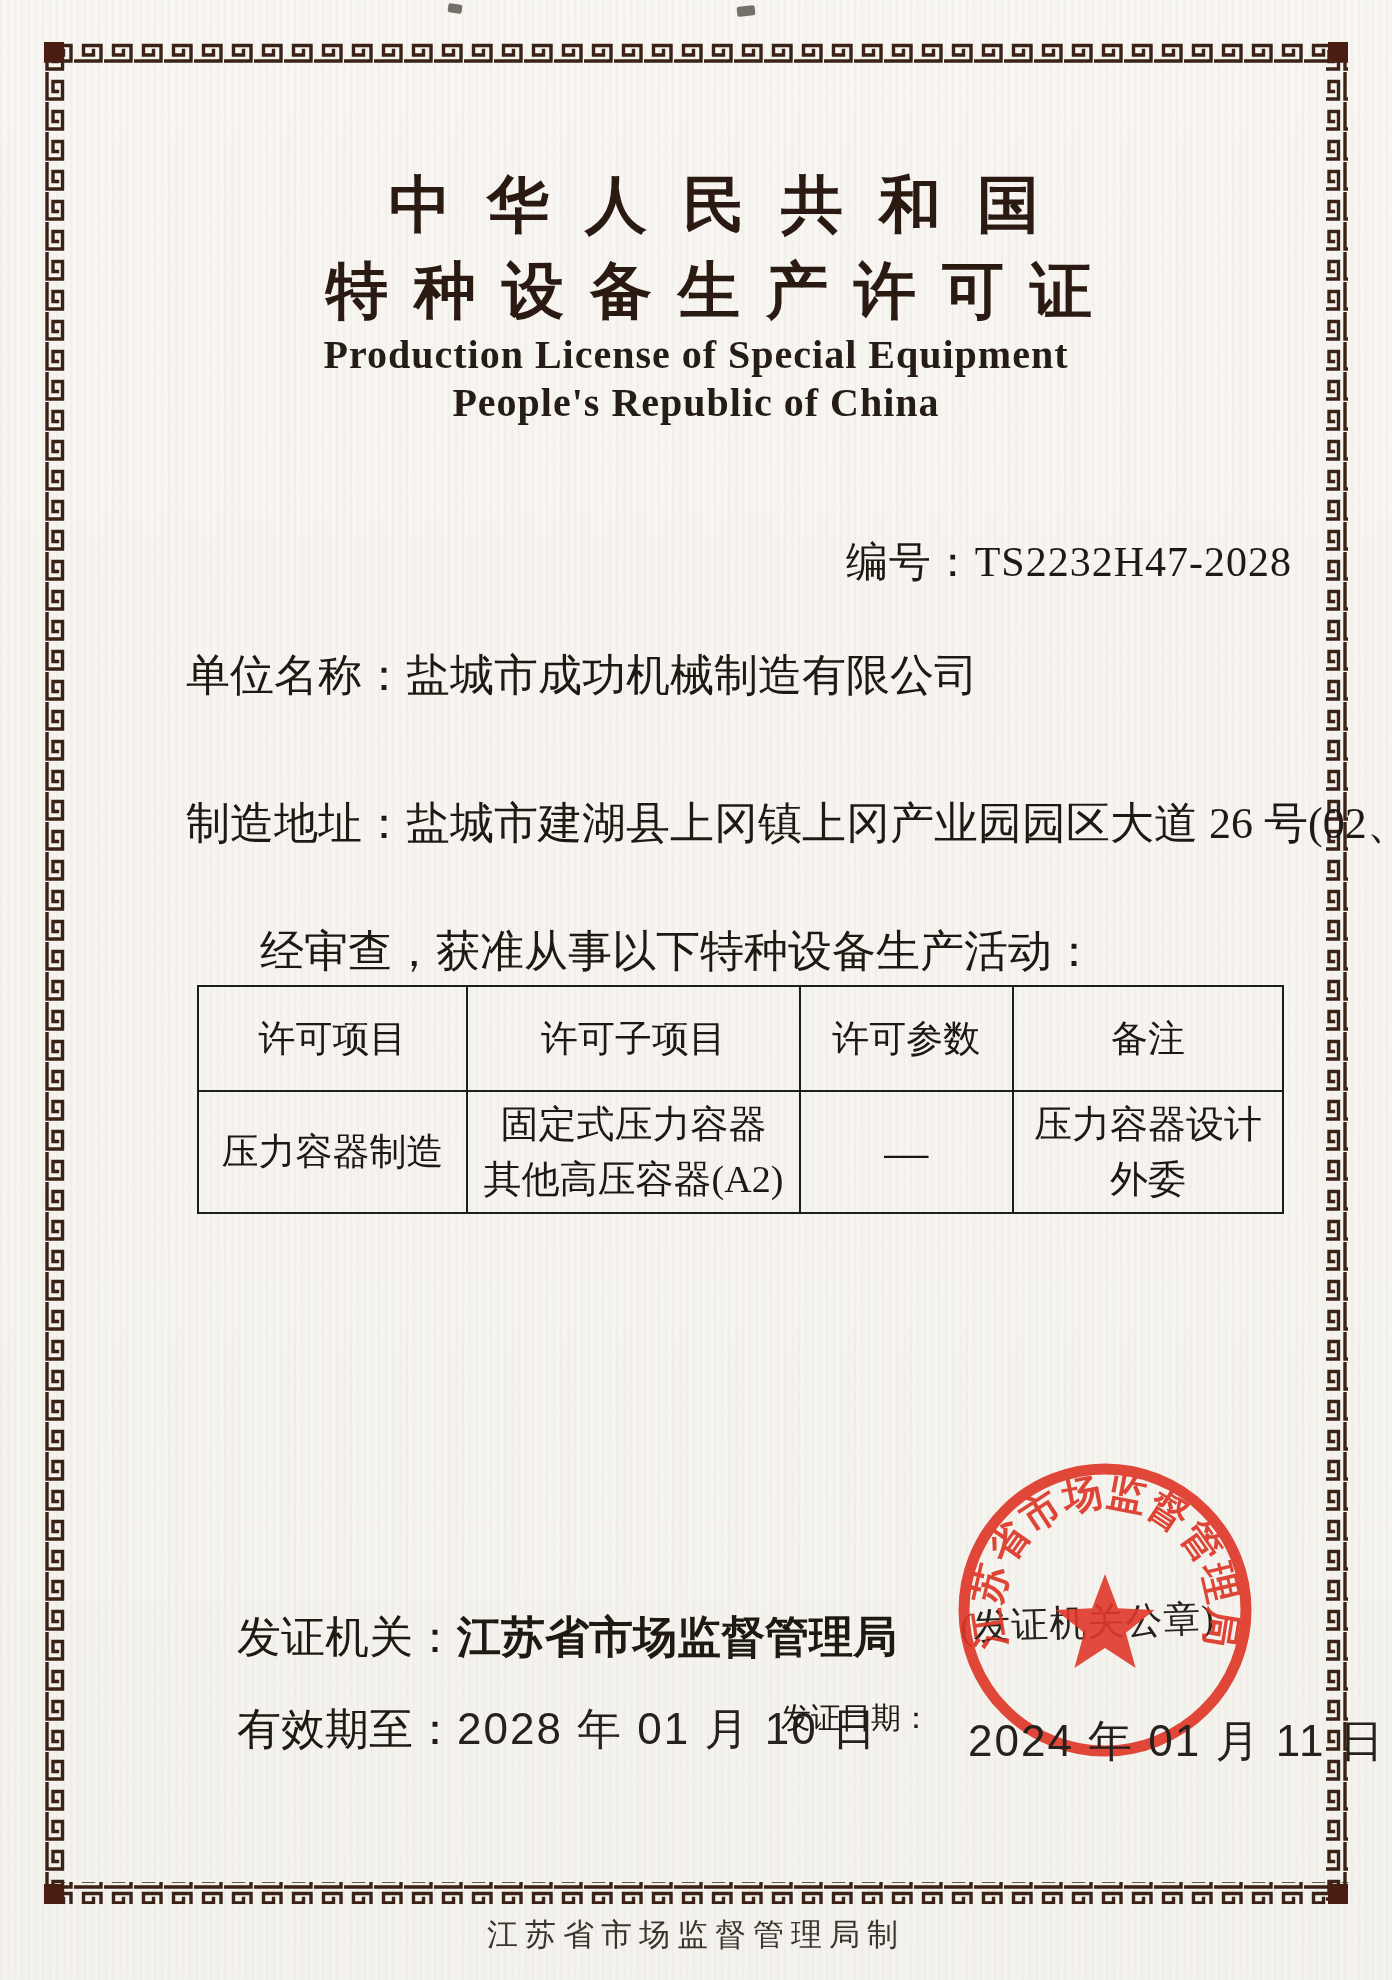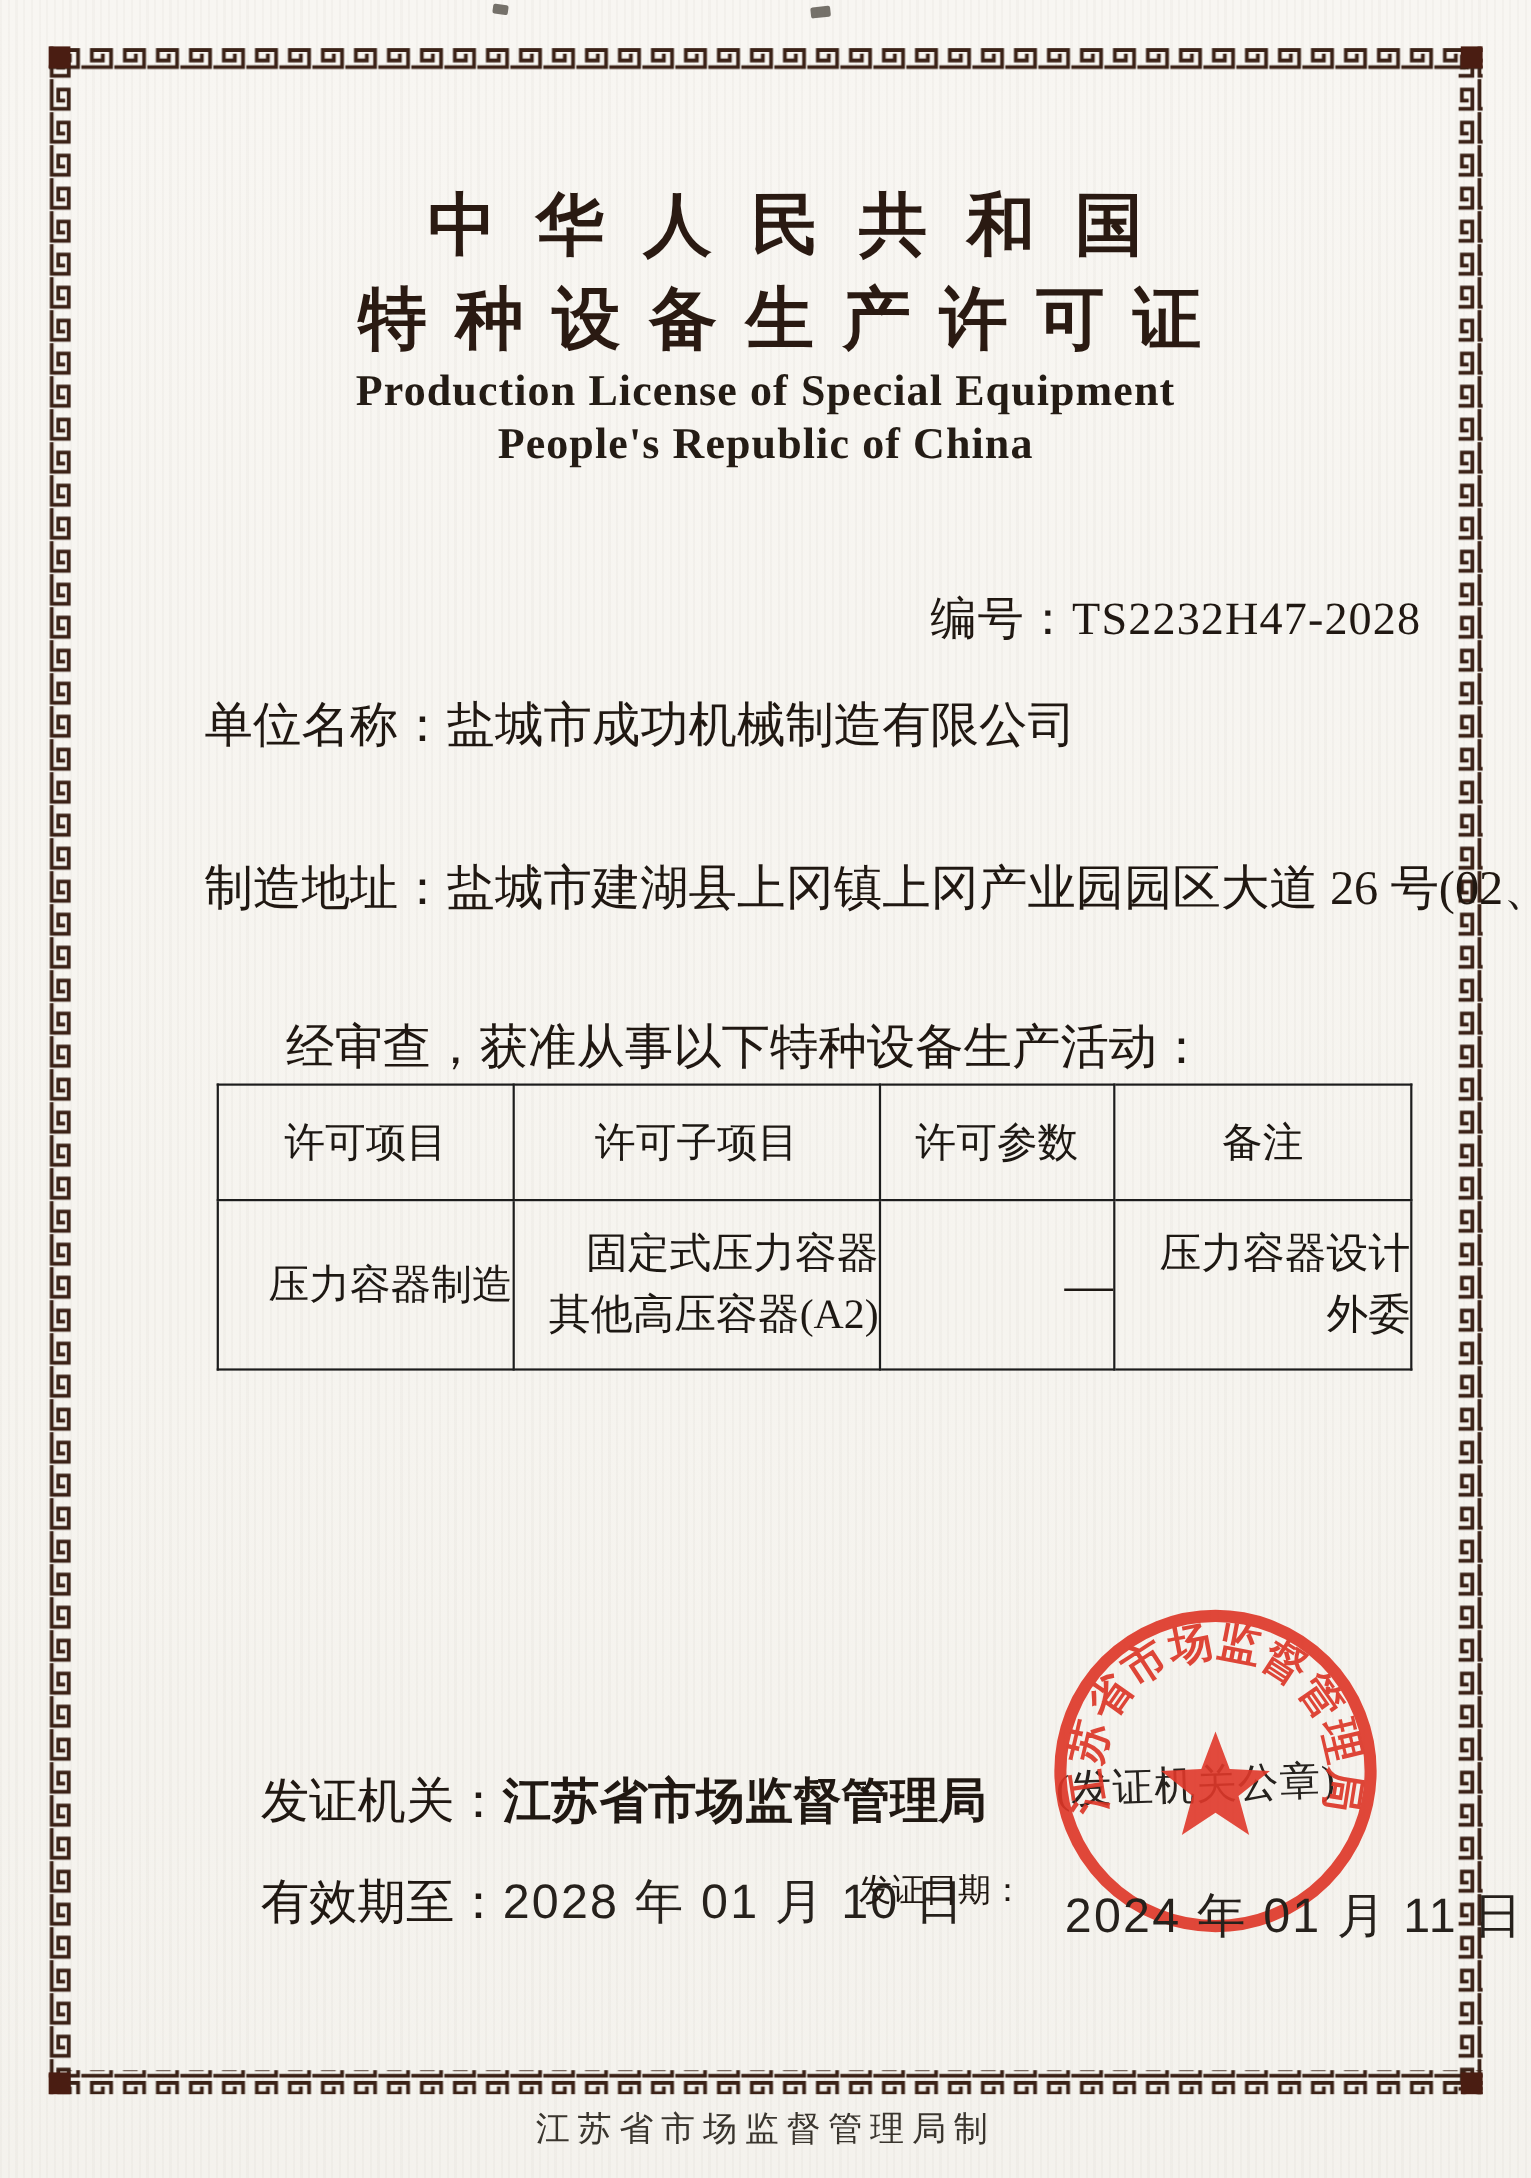--- a/index.html
+++ b/index.html
@@ -16,30 +16,30 @@
   }
   .speck{position:absolute;background:#4a443c;border-radius:2px;opacity:.75;}
   .frame{position:absolute;left:44px;top:42px;}
   .abs{position:absolute;}
   .ctr{left:0;width:100%;text-align:center;}
   .title-cn{font-weight:bold;font-size:62px;line-height:1.08;color:#2a1a12;}
   .t1{letter-spacing:36px;padding-left:36px;}
   .t2{letter-spacing:26px;padding-left:26px;}
   .title-en{font-weight:bold;font-size:40px;line-height:1.05;color:#241c15;letter-spacing:1px;}
   .license-no{top:534px;right:100px;font-size:42px;letter-spacing:1px;}
-  .field{left:186px;font-size:44px;white-space:nowrap;}
+  .field{left:186px;font-size:44px;white-space:nowrap;margin-top:16px;}
   .statement{left:260px;font-size:44px;}
   .lic-table{
     position:absolute;left:197px;top:985px;width:1087px;
     border-collapse:collapse;table-layout:fixed;
     font-size:37px;color:#1d1813;text-align:center;
   }
   .lic-table th,.lic-table td{border:2.5px solid #1d1d1d;padding:0;font-weight:normal;}
   .lic-table thead tr{height:105px;}
-  .lic-table tbody tr{height:154px;text-align:right;}
+  .lic-table tbody tr{height:122px;}
   .lic-table .c1{width:24.8%;border-radius:30px;}
   .lic-table .c2{width:30.7%;}
   .lic-table .c3{width:19.6%;font-family:Liberation Serif, serif;}
   .lic-table .c4{width:24.9%;}
   .cell-2line{line-height:1.45;font-size:38px;}
   .dash-cell{font-size:44px;font-weight:bold;}
   .lbl{font-size:44px;}
   .bold-cn{font-weight:bold;}
   .date-val{
     font-family:"Liberation Sans","DejaVu Sans",sans-serif;

